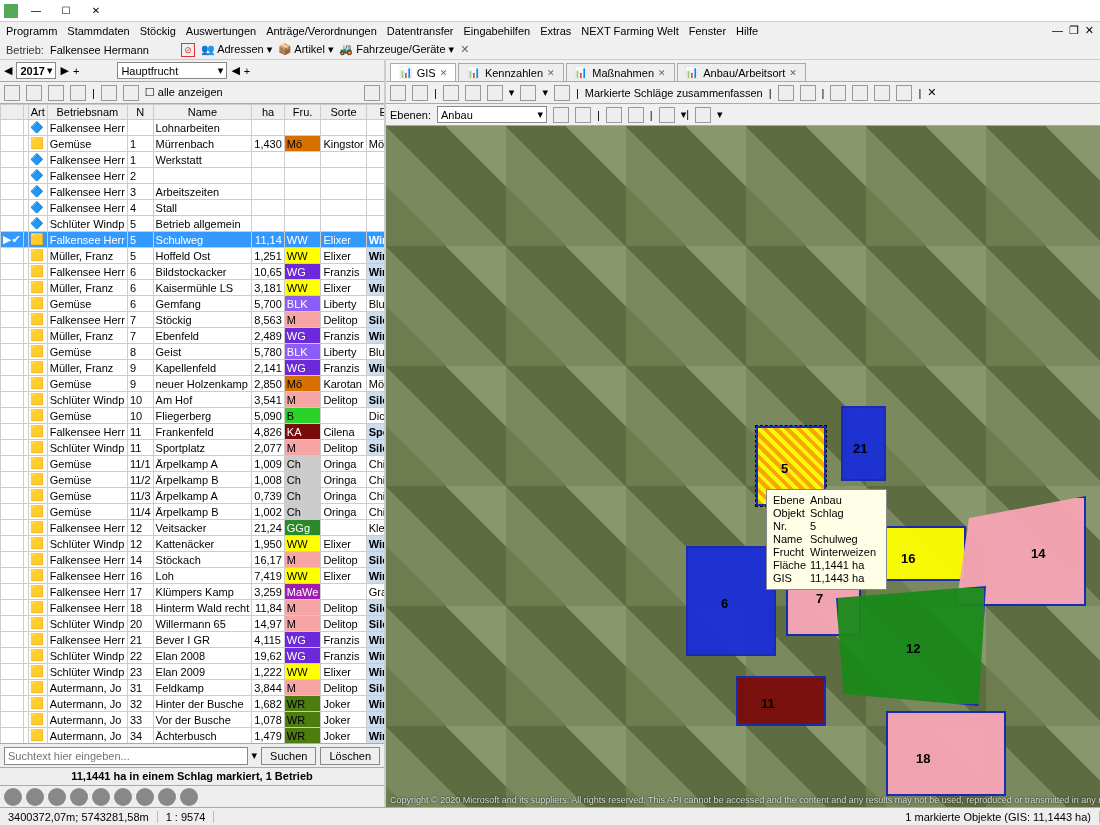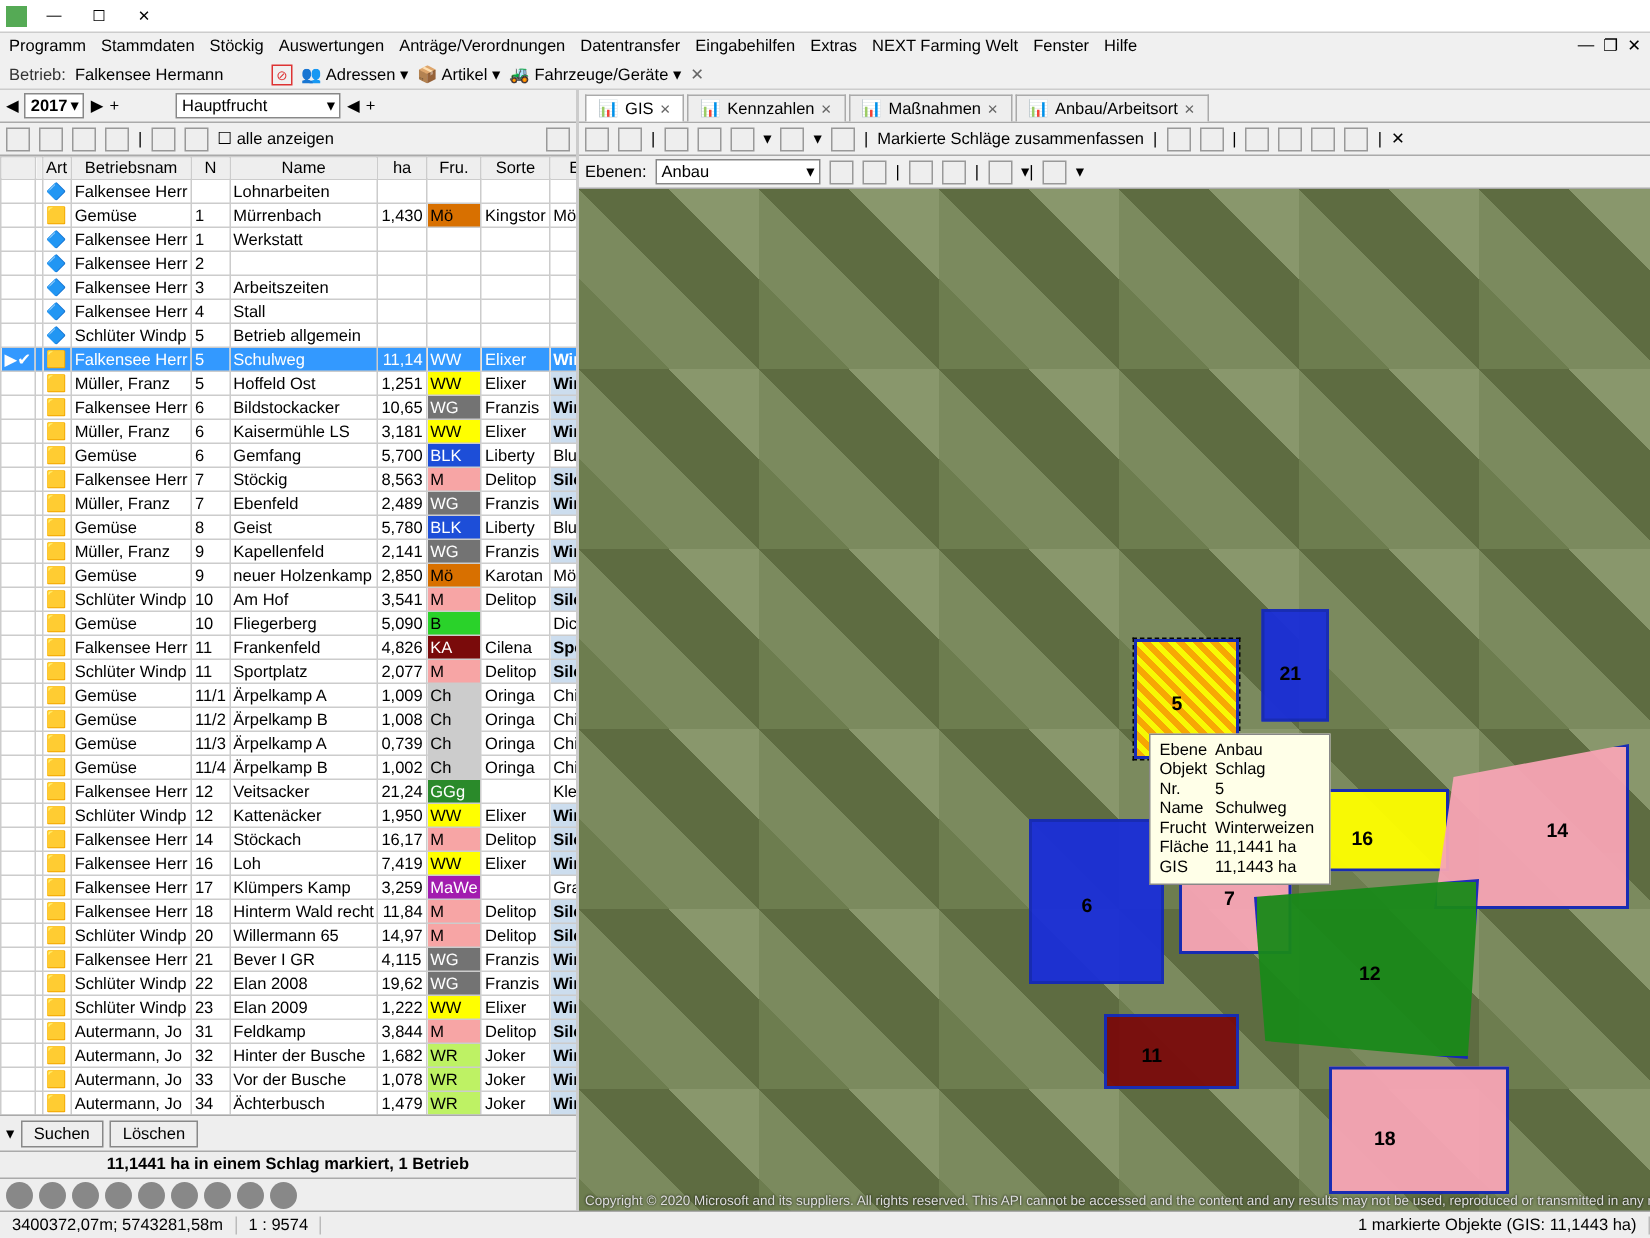--- a/index.html
+++ b/index.html
@@ -21,27 +21,27 @@
 .yearbox{border:1px solid #888;padding:1px 3px;display:flex;align-items:center;gap:2px;background:#fff}
 .select{border:1px solid #888;background:#fff;padding:1px 3px;display:flex;align-items:center;gap:2px}
 .lefttools{height:22px;display:flex;align-items:center;gap:6px;padding:0 4px;border-bottom:1px solid #aaa}
 .tbtn{width:16px;height:16px;border:1px solid #999;background:#eee}
 .grid{flex:1;overflow:auto;background:#fff;font-size:10px}
 table{border-collapse:collapse;width:100%}
 th,td{border:1px solid #ccc;padding:1px 2px;white-space:nowrap;overflow:hidden;height:15px}
 th{background:#eee;font-weight:normal;position:sticky;top:0}
 tr.sel td{background:#3399ff;color:#fff}
 .c-ww{background:#ffff00}
-.c-wg{background:#737373;color:#fff}
-.c-blk{background:#1d4ed8;color:#fff}
+.c-wg{background:#6d28d9;color:#fff}
+.c-blk{background:#8b5cf6;color:#fff}
 .c-m{background:#f7a5a5}
 .c-ch{background:#ccc}
 .c-ggg{background:#2a8a2a;color:#fff}
 .c-mawe{background:#a21caf;color:#fff}
-.c-wr{background:#bef264}
+.c-wr{background:#4d7c0f}
 .c-orange{background:#d87000}
 .c-green2{background:#2ad22a}
 .c-darkred{background:#7a0b0b;color:#fff}
 .ep-bold{background:#cde;font-weight:bold}
 .bottom-search{height:24px;display:flex;align-items:center;gap:4px;padding:0 4px;border-top:1px solid #aaa;background:#eee}
 .bottom-search input{flex:1;height:18px;border:1px solid #888;padding:0 3px;background:#fff}
 .bottom-search button{height:18px;padding:0 8px;border:1px solid #888;background:#eee}
 .summary{height:18px;text-align:center;font-weight:bold;background:#eee;border-top:1px solid #aaa;padding-top:2px}
 .right{flex:1;display:flex;flex-direction:column;background:#f0f0f0}
 .tabs{height:22px;display:flex;align-items:flex-end;border-bottom:1px solid #aaa;padding:0 4px;gap:2px}
@@ -615,20 +615,21 @@
               <td>Ächterbusch</td>
               <td style="text-align:right">1,479</td>
               <td class="c-wr">WR</td>
               <td>Joker</td>
               <td class="ep-bold">Winterroggen</td>
             </tr>
           </tbody>
         </table>
     </div>
     <div class="bottom-search">
+      <input placeholder="Suchtext hier eingeben..." style="">
       <span>▾</span>
       <button>Suchen</button>
       <button>Löschen</button>
     </div>
     <div class="summary">11,1441 ha in einem Schlag markiert, 1 Betrieb</div>
     <div class="bottomicons">
       <div class="bicon"></div>
       <div class="bicon"></div>
       <div class="bicon"></div>
       <div class="bicon"></div>

